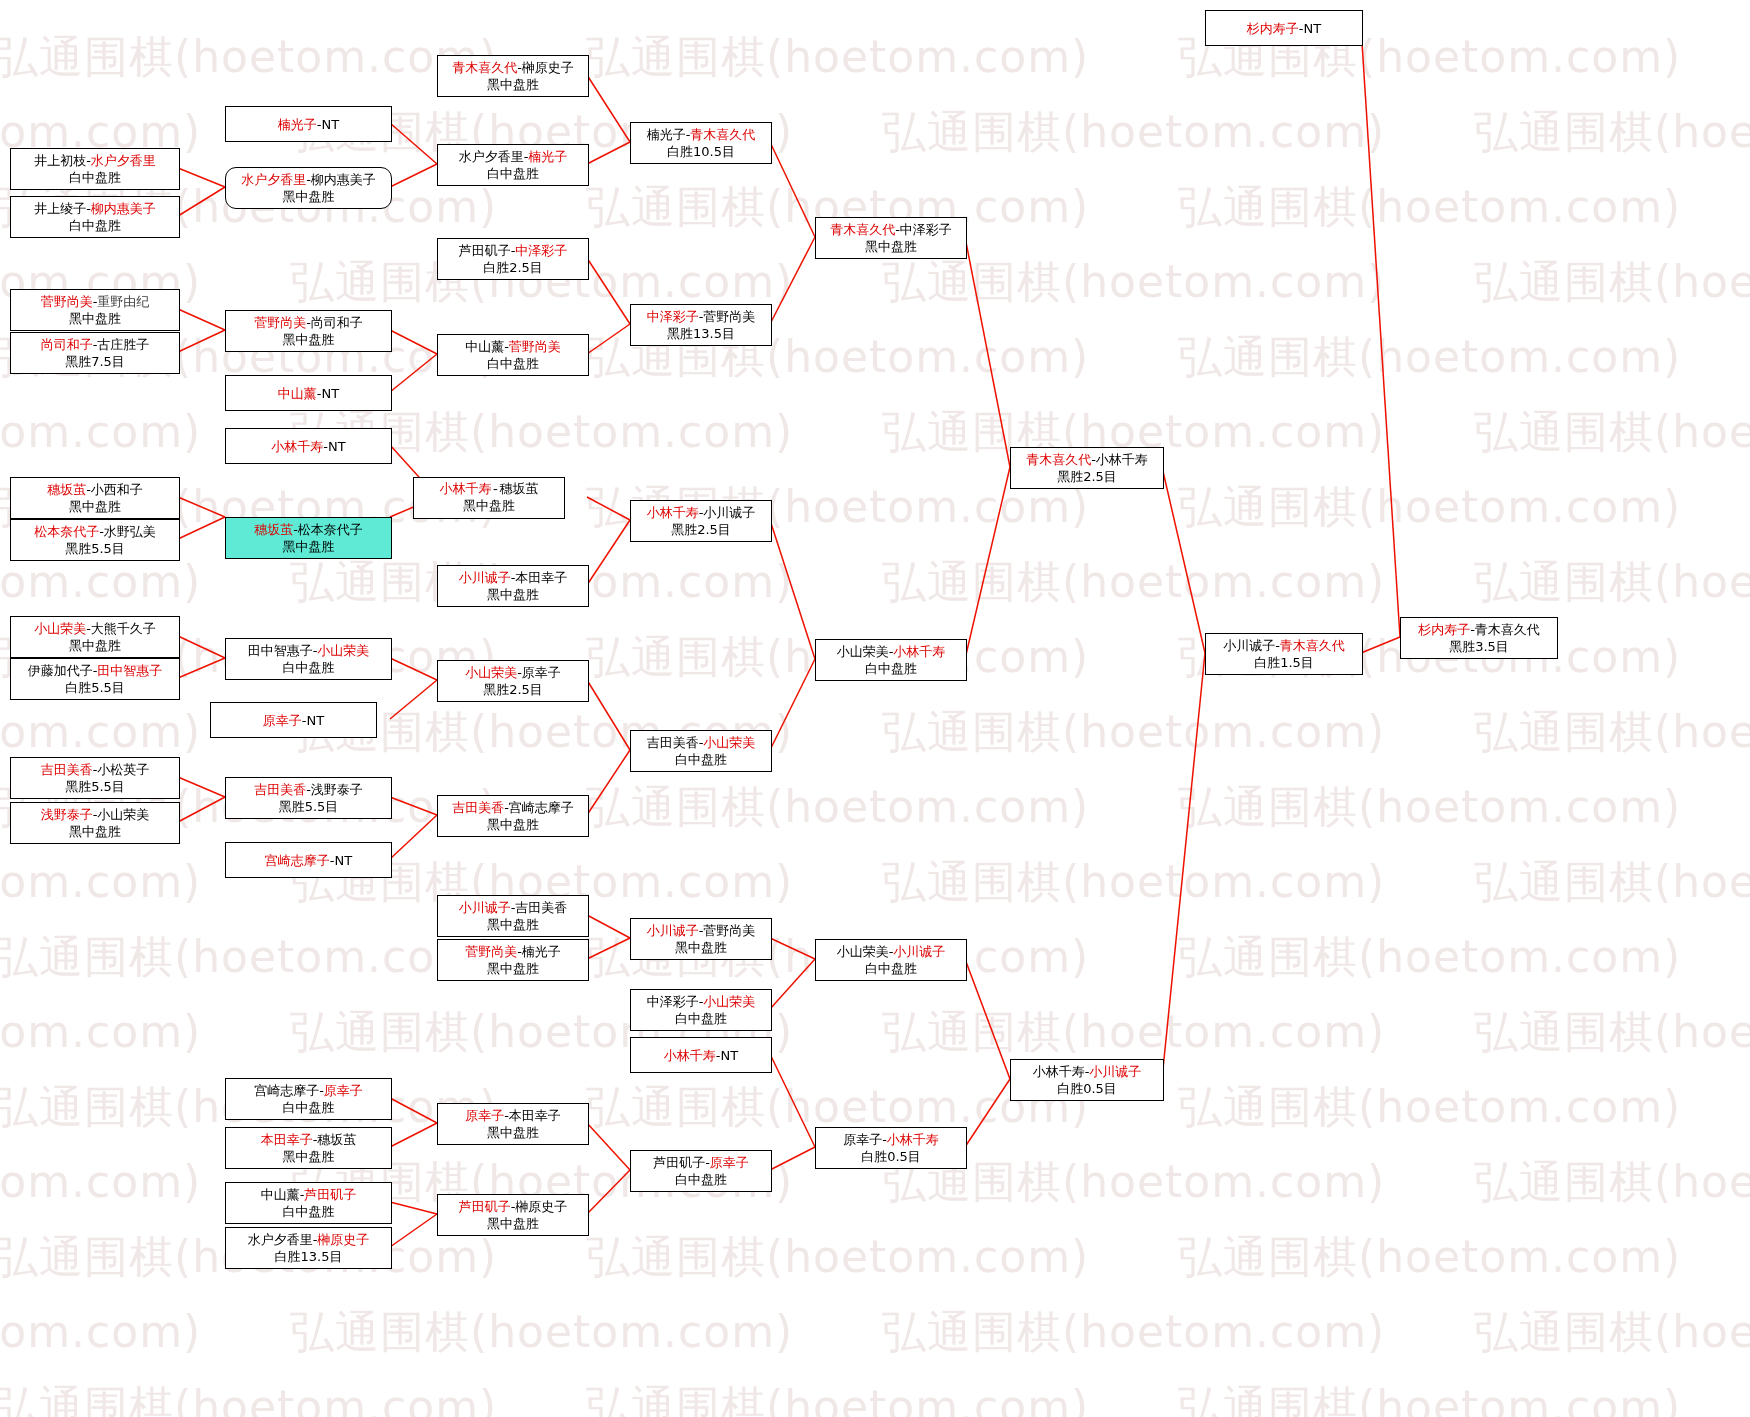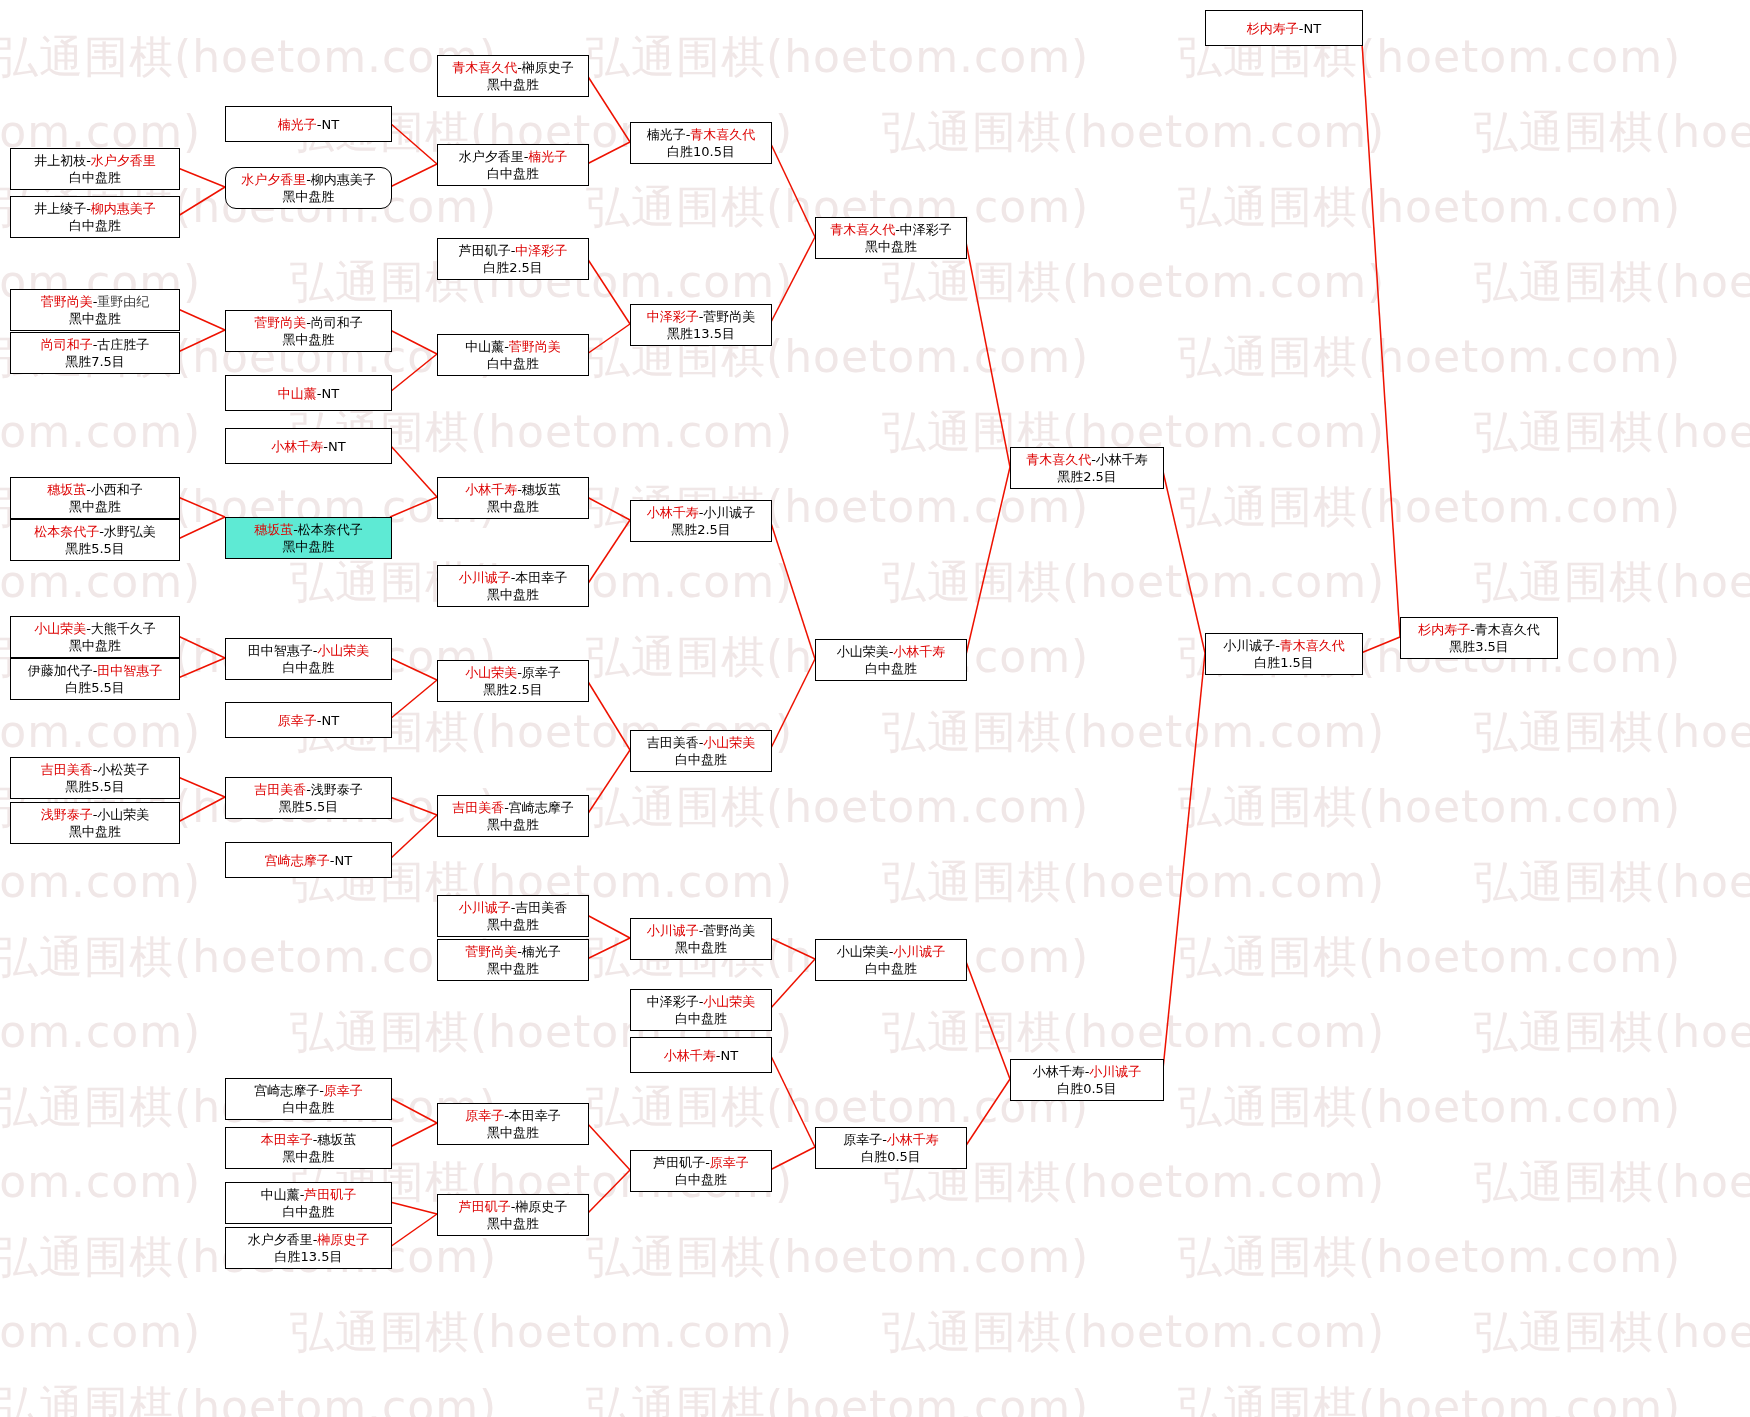--- a/index.html
+++ b/index.html
@@ -244,21 +244,21 @@
         <div class="names"><span style="color: rgb(221, 0, 0);">小林千寿</span><span style="color: rgb(0, 0, 0);">-</span><span style="color: rgb(0, 0, 0);">NT</span></div>
       </div>
       <div class="match" style="left: 225px; top: 517px; width: 165px; height: 40px; border-color: rgb(0, 0, 0); background: #5eead4; text-align: right;">
         <div class="names"><span style="color: rgb(221, 0, 0);">穗坂茧</span><span style="color: rgb(0, 0, 0);">-</span><span style="color: rgb(0, 0, 0);">松本奈代子</span></div>
         <div class="res" style="color: rgb(0, 0, 0);">黑中盘胜</div>
       </div>
       <div class="match" style="left: 225px; top: 638px; width: 165px; height: 40px; border-color: rgb(0, 0, 0); background: rgb(255, 255, 255);">
         <div class="names"><span style="color: rgb(0, 0, 0);">田中智惠子</span><span style="color: rgb(0, 0, 0);">-</span><span style="color: rgb(221, 0, 0);">小山荣美</span></div>
         <div class="res" style="color: rgb(0, 0, 0);">白中盘胜</div>
       </div>
-      <div class="match" style="left: 225px; top: 702px; width: 165px; height: 34px; border-color: rgb(0, 0, 0); background: rgb(255, 255, 255);">
+      <div class="match" style="left: 210px; top: 702px; width: 165px; height: 34px; border-color: rgb(0, 0, 0); background: rgb(255, 255, 255);">
         <div class="names"><span style="color: rgb(221, 0, 0);">原幸子</span><span style="color: rgb(0, 0, 0);">-</span><span style="color: rgb(0, 0, 0);">NT</span></div>
       </div>
       <div class="match" style="left: 225px; top: 777px; width: 165px; height: 40px; border-color: rgb(0, 0, 0); background: rgb(255, 255, 255);">
         <div class="names"><span style="color: rgb(221, 0, 0);">吉田美香</span><span style="color: rgb(0, 0, 0);">-</span><span style="color: rgb(0, 0, 0);">浅野泰子</span></div>
         <div class="res" style="color: rgb(0, 0, 0);">黑胜5.5目</div>
       </div>
       <div class="match" style="left: 225px; top: 842px; width: 165px; height: 34px; border-color: rgb(0, 0, 0); background: rgb(255, 255, 255);">
         <div class="names"><span style="color: rgb(221, 0, 0);">宫崎志摩子</span><span style="color: rgb(0, 0, 0);">-</span><span style="color: rgb(0, 0, 0);">NT</span></div>
       </div>
       <div class="match" style="left: 225px; top: 1078px; width: 165px; height: 40px; border-color: rgb(0, 0, 0); background: rgb(255, 255, 255);">
@@ -286,21 +286,21 @@
         <div class="res" style="color: rgb(0, 0, 0);">白中盘胜</div>
       </div>
       <div class="match" style="left: 437px; top: 238px; width: 150px; height: 40px; border-color: rgb(0, 0, 0); background: rgb(255, 255, 255);">
         <div class="names"><span style="color: rgb(0, 0, 0);">芦田矶子</span><span style="color: rgb(0, 0, 0);">-</span><span style="color: rgb(221, 0, 0);">中泽彩子</span></div>
         <div class="res" style="color: rgb(0, 0, 0);">白胜2.5目</div>
       </div>
       <div class="match" style="left: 437px; top: 334px; width: 150px; height: 40px; border-color: rgb(0, 0, 0); background: rgb(255, 255, 255);">
         <div class="names"><span style="color: rgb(0, 0, 0);">中山薰</span><span style="color: rgb(0, 0, 0);">-</span><span style="color: rgb(221, 0, 0);">菅野尚美</span></div>
         <div class="res" style="color: rgb(0, 0, 0);">白中盘胜</div>
       </div>
-      <div class="match" style="left: 437px; top: 477px; width: 150px; height: 40px; border-color: rgb(0, 0, 0); background: rgb(255, 255, 255);">
+      <div class="match" style="left: 413px; top: 477px; width: 150px; height: 40px; border-color: rgb(0, 0, 0); background: rgb(255, 255, 255); font-family: Liberation Mono, monospace;">
         <div class="names"><span style="color: rgb(221, 0, 0);">小林千寿</span><span style="color: rgb(0, 0, 0);">-</span><span style="color: rgb(0, 0, 0);">穗坂茧</span></div>
         <div class="res" style="color: rgb(0, 0, 0);">黑中盘胜</div>
       </div>
       <div class="match" style="left: 437px; top: 565px; width: 150px; height: 40px; border-color: rgb(0, 0, 0); background: rgb(255, 255, 255);">
         <div class="names"><span style="color: rgb(221, 0, 0);">小川诚子</span><span style="color: rgb(0, 0, 0);">-</span><span style="color: rgb(0, 0, 0);">本田幸子</span></div>
         <div class="res" style="color: rgb(0, 0, 0);">黑中盘胜</div>
       </div>
       <div class="match" style="left: 437px; top: 660px; width: 150px; height: 40px; border-color: rgb(0, 0, 0); background: rgb(255, 255, 255);">
         <div class="names"><span style="color: rgb(221, 0, 0);">小山荣美</span><span style="color: rgb(0, 0, 0);">-</span><span style="color: rgb(0, 0, 0);">原幸子</span></div>
         <div class="res" style="color: rgb(0, 0, 0);">黑胜2.5目</div>

